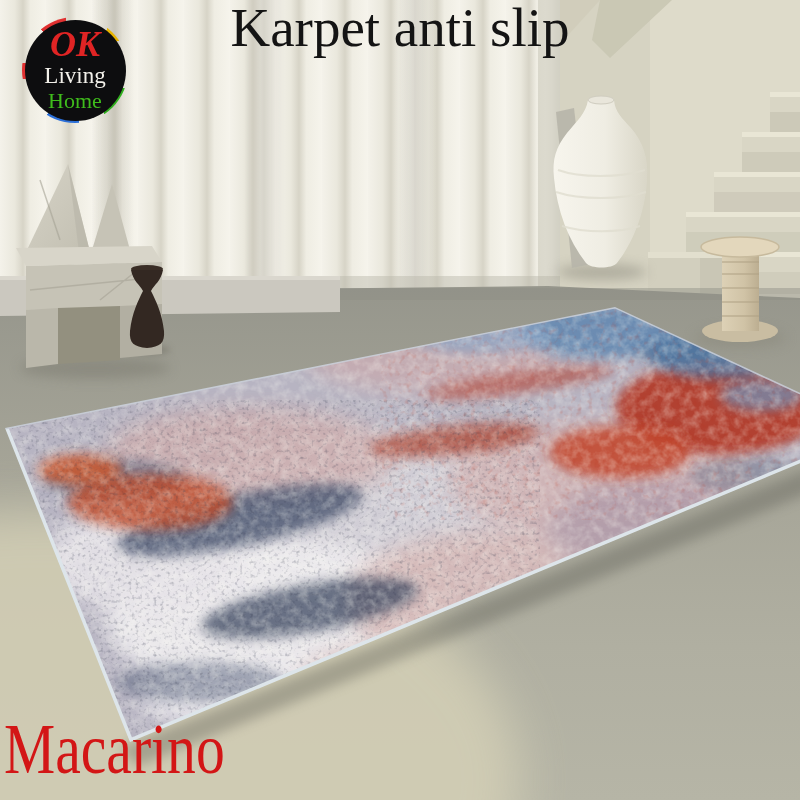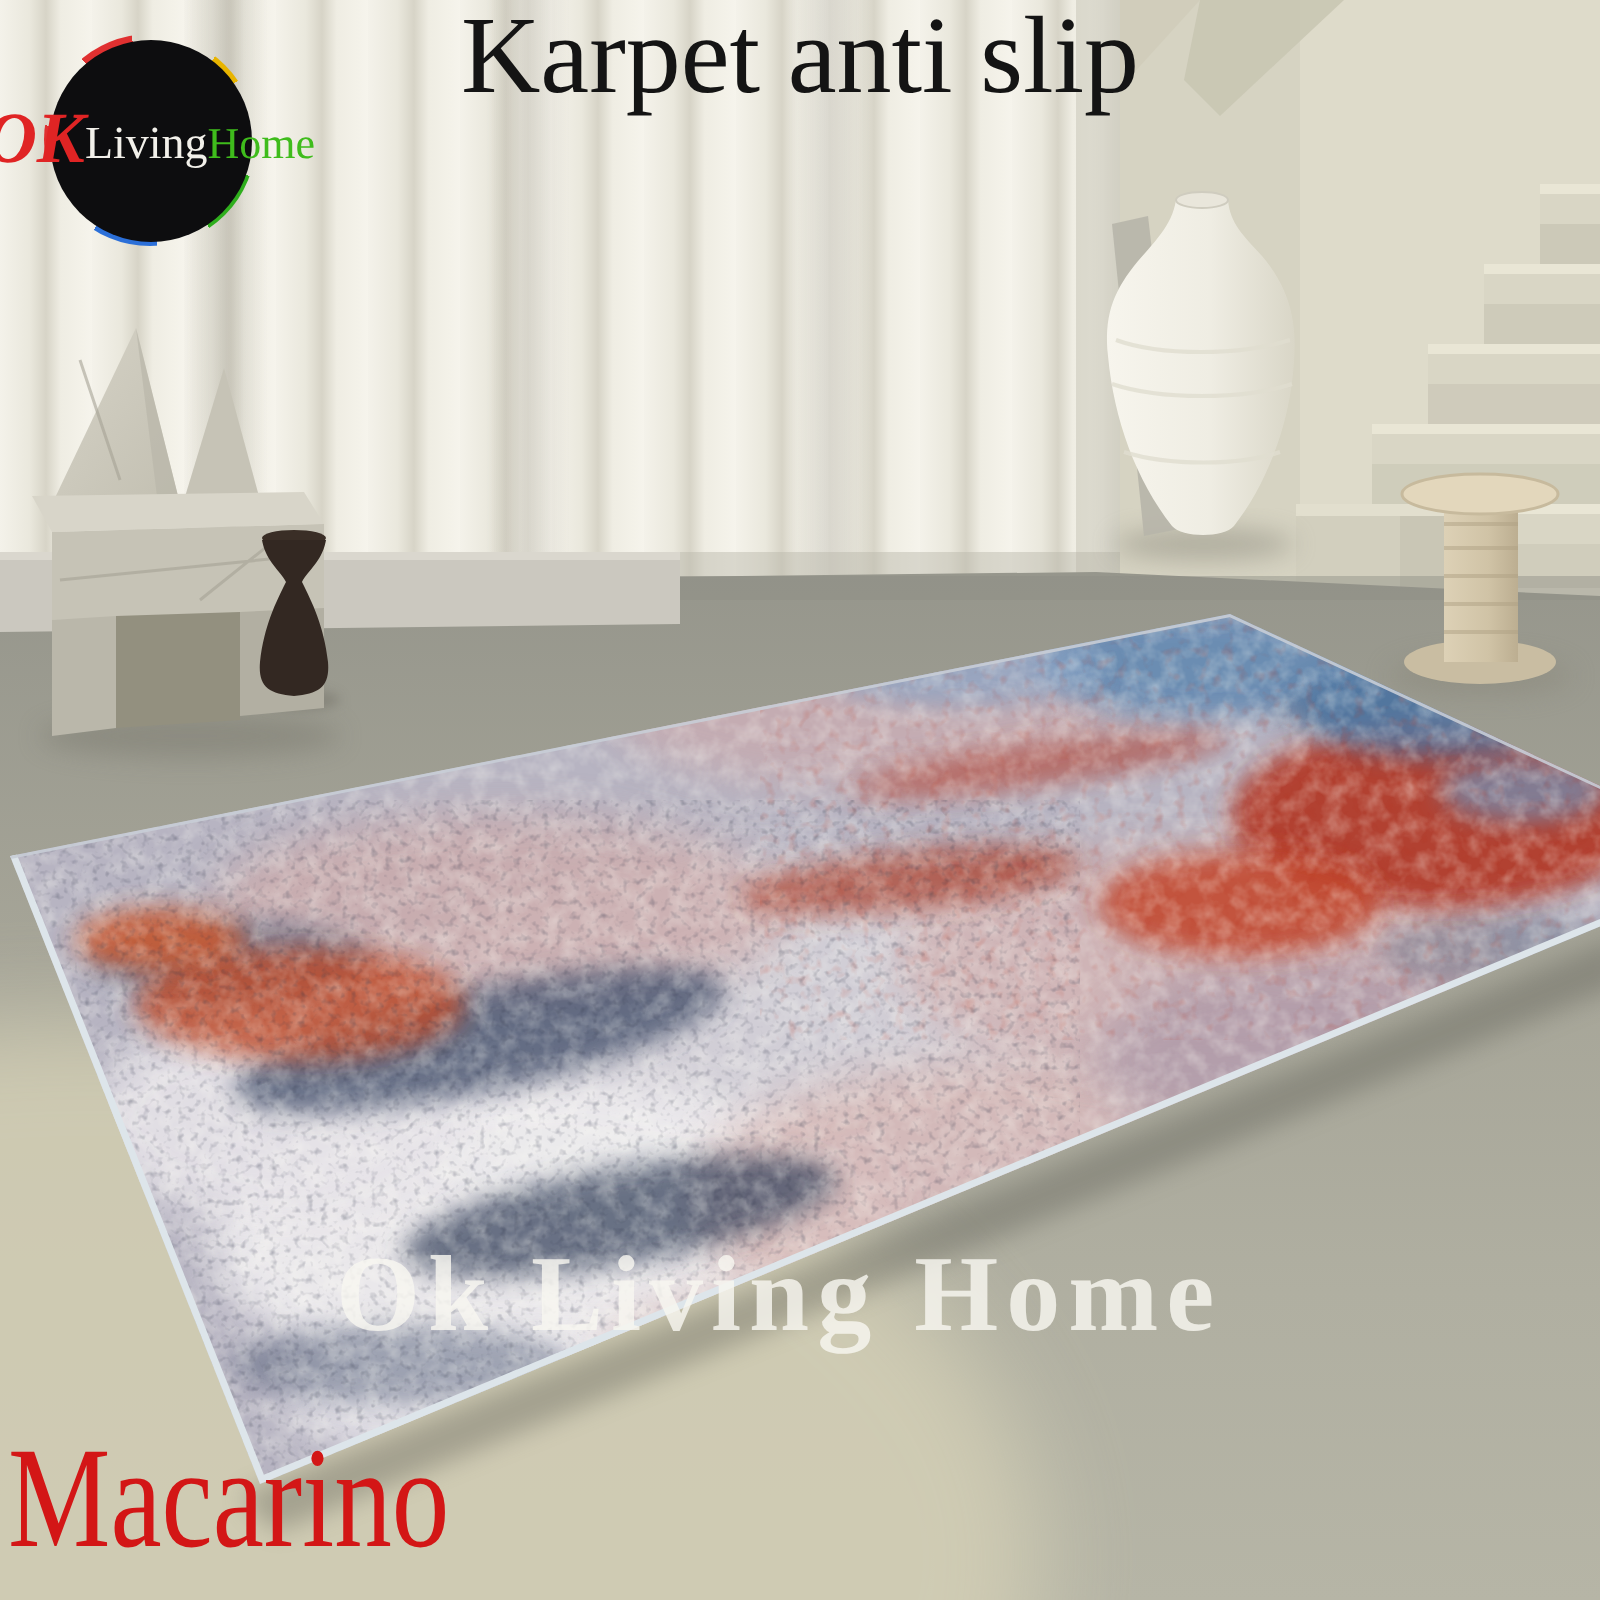--- a/index.html
+++ b/index.html
@@ -11,21 +11,21 @@
          font-size:55px;color:#141414;letter-spacing:0px;white-space:nowrap;}
 
   .logo{position:absolute;left:22px;top:17px;width:106px;height:106px;border-radius:50%;
         background:conic-gradient(from -40deg,
           #e03030 0 30deg, rgba(0,0,0,0) 30deg 78deg,
           #e8b400 78deg 96deg, rgba(0,0,0,0) 96deg 150deg,
           #2fae1d 150deg 186deg, rgba(0,0,0,0) 186deg 216deg,
           #2b6fd8 216deg 252deg, rgba(0,0,0,0) 252deg 300deg,
           #e03030 300deg 318deg, rgba(0,0,0,0) 318deg 360deg);}
   .logo-inner{position:absolute;inset:2.5px;border-radius:50%;background:#0d0d0f;
-        display:flex;flex-direction:row;align-items:center;justify-content:center;line-height:1;}
+        display:flex;flex-direction:column;align-items:center;justify-content:center;line-height:1;}
   .logo-ok{font-size:36px;font-weight:bold;font-style:italic;color:#e02424;margin-top:-2px;}
   .logo-living{font-size:23px;color:#f2f0ea;margin-top:2px;}
   .logo-home{font-size:22px;color:#3fbc1c;margin-top:3px;}
 
   .watermark{position:absolute;left:168px;top:616px;font-size:54px;font-weight:bold;
         letter-spacing:4px;color:rgba(248,247,240,.82);white-space:nowrap;}
 
   .brand{position:absolute;left:4px;top:708px;font-size:72px;color:#d31616;
         transform:scale(.8,1.0);transform-origin:left top;white-space:nowrap;}
 </style>
@@ -234,17 +234,16 @@
 <div class="title">Karpet anti slip</div>
 
 <div class="logo">
   <div class="logo-inner">
     <div class="logo-ok">OK</div>
     <div class="logo-living">Living</div>
     <div class="logo-home">Home</div>
   </div>
 </div>
 
-<div class="watermark">Ok Living Home</div>
 
 <div class="brand">Macarino</div>
 
 </div>
 
 </body></html>

